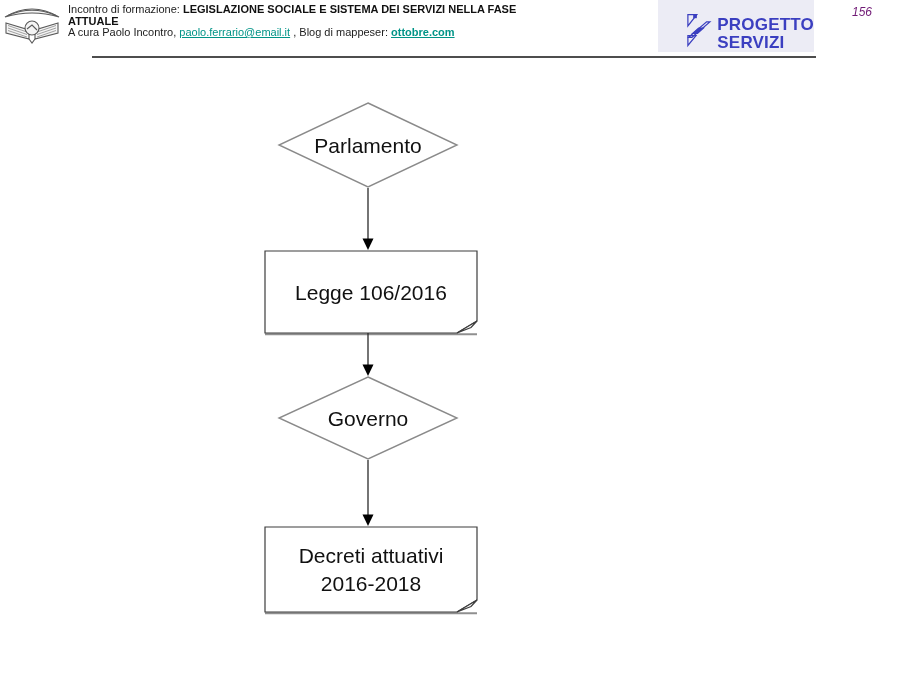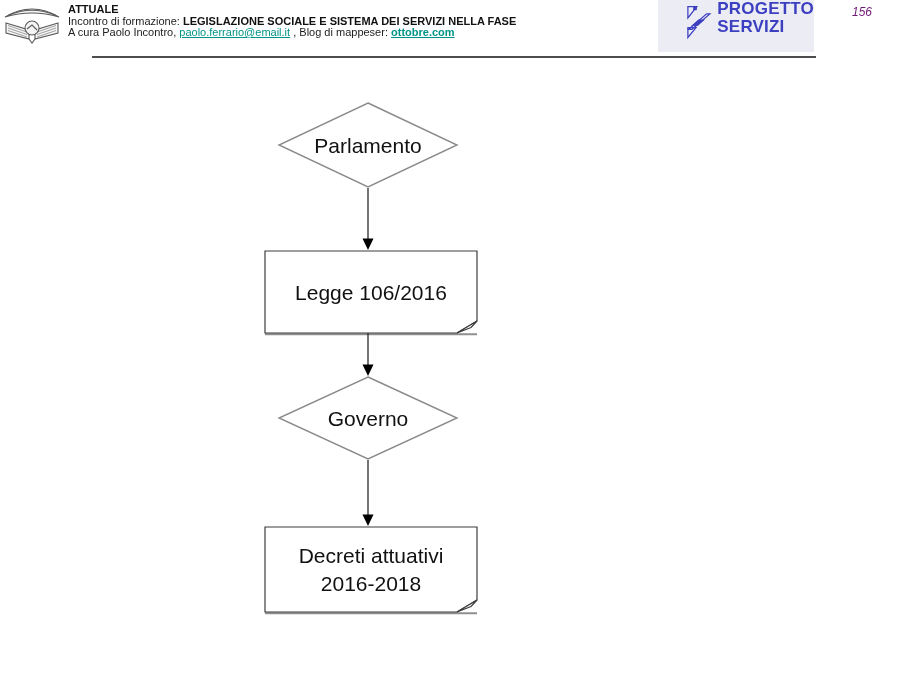--- a/index.html
+++ b/index.html
@@ -16,21 +16,21 @@
     position:absolute;left:68px;top:4px;width:580px;
     font-size:11px;line-height:11.5px;color:#1c1c1c;
     white-space:nowrap;
   }
   .header-text b{font-weight:bold;color:#111;}
   a.link{color:var(--link-teal,#009487);text-decoration:underline;cursor:pointer;}
   a.link.bold{font-weight:bold;}
   .logo-box{
     position:absolute;left:658px;top:0px;width:156px;height:52px;
     background:var(--logo-bg,#ececf5);
-    display:flex;align-items:flex-start;gap:5px;box-sizing:border-box;
+    display:flex;align-items:flex-end;gap:5px;box-sizing:border-box;
     padding-left:25px;
   }
   .ps-text{
     font-size:17px;font-weight:bold;line-height:18px;
     color:var(--logo-blue,#3b3fc0);letter-spacing:0.2px;
   }
   .page-number{
     position:absolute;left:852px;top:5px;
     font-size:12px;color:#701a75;font-style:italic;
   }
@@ -72,24 +72,24 @@
     <line class="emblem-hatch" x1="54" y1="23.5" x2="35" y2="30"></line>
     <line class="emblem-hatch" x1="54" y1="26" x2="35" y2="32.5"></line>
     <line class="emblem-hatch" x1="54" y1="28.5" x2="35" y2="35"></line>
     <circle class="emblem-fill" cx="30" cy="26" r="7"></circle>
     <path class="emblem-line" d="M25,27 L30,23 L35,28"></path>
     <path class="emblem-line" d="M27,37 L30,41 L33,37"></path>
   </svg>
 
   <div class="header-text">
     <div>
-      <b>ATTUALE</b>
+      <span>Incontro di formazione: </span><b>LEGISLAZIONE SOCIALE E SISTEMA DEI SERVIZI NELLA FASE</b>
     </div>
     <div>
-      <span>Incontro di formazione: </span><b>LEGISLAZIONE SOCIALE E SISTEMA DEI SERVIZI NELLA FASE</b>
+      <b>ATTUALE</b>
     </div>
     <div>
       <span>A cura Paolo Incontro, </span><a class="link">paolo.ferrario@email.it</a><span> , Blog di mappeser: </span><a class="link bold">ottobre.com</a>
     </div>
   </div>
 
   <div class="logo-box">
     <svg width="36" height="44" viewBox="0 0 36 44">
       <polygon class="mark-line" points="6,3 17,3 6,17"></polygon>
       <rect class="mark-fill" x="12.5" y="3" width="4.5" height="4.5"></rect>

